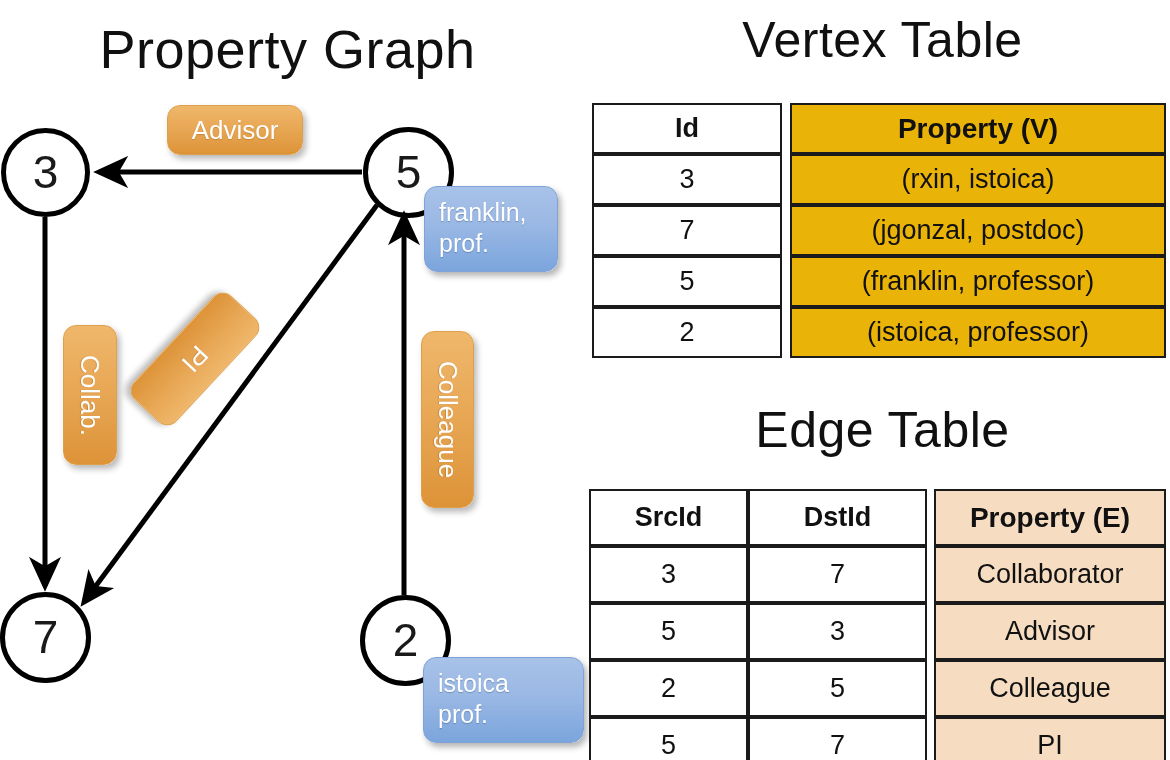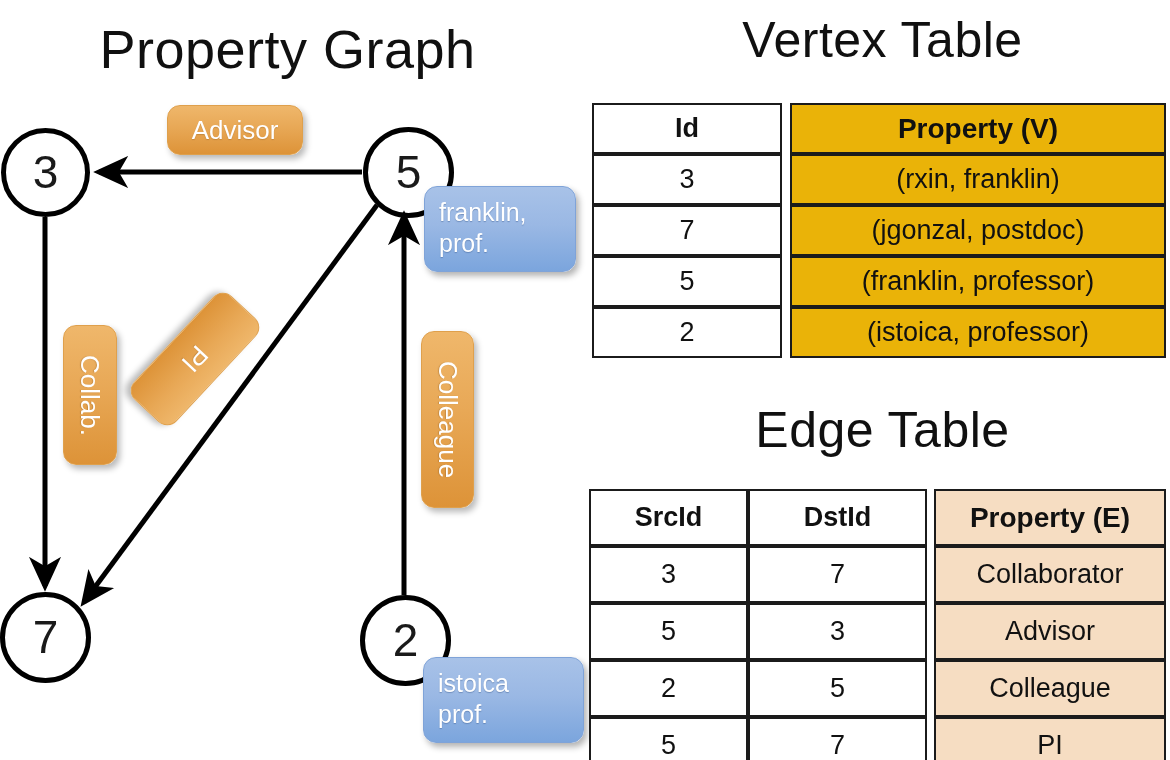--- a/index.html
+++ b/index.html
@@ -158,41 +158,41 @@
     <span class="node-label">5</span>
   </div>
   <div class="node-circle" style="left:0px;top:592px;width:91px;height:91px;">
     <span class="node-label">7</span>
   </div>
   <div class="node-circle" style="left:360px;top:595px;width:91px;height:91px;">
     <span class="node-label">2</span>
   </div>
 
 
-  <div class="vchip" style="left:424px;top:186px;width:152px;height:86px;">franklin,
+  <div class="vchip" style="left:424px;top:186px;width:134px;height:86px;">franklin,
 prof.</div>
 
 
   <div class="vchip" style="left:423px;top:657px;width:161px;height:86px;">istoica
 prof.</div>
 </div>
 
 <table class="dt" id="vertex-table">
   <thead>
     <tr>
       <th class="c-id">Id</th>
       <th class="c-gap"></th>
       <th class="c-prop">Property (V)</th>
     </tr>
   </thead>
   <tbody>
     <tr>
       <td class="c-id">3</td>
       <td class="c-gap"></td>
-      <td class="c-prop">(rxin, franklin)</td>
+      <td class="c-prop">(rxin, istoica)</td>
     </tr>
     <tr>
       <td class="c-id">7</td>
       <td class="c-gap"></td>
       <td class="c-prop">(jgonzal, postdoc)</td>
     </tr>
     <tr>
       <td class="c-id">5</td>
       <td class="c-gap"></td>
       <td class="c-prop">(franklin, professor)</td>

